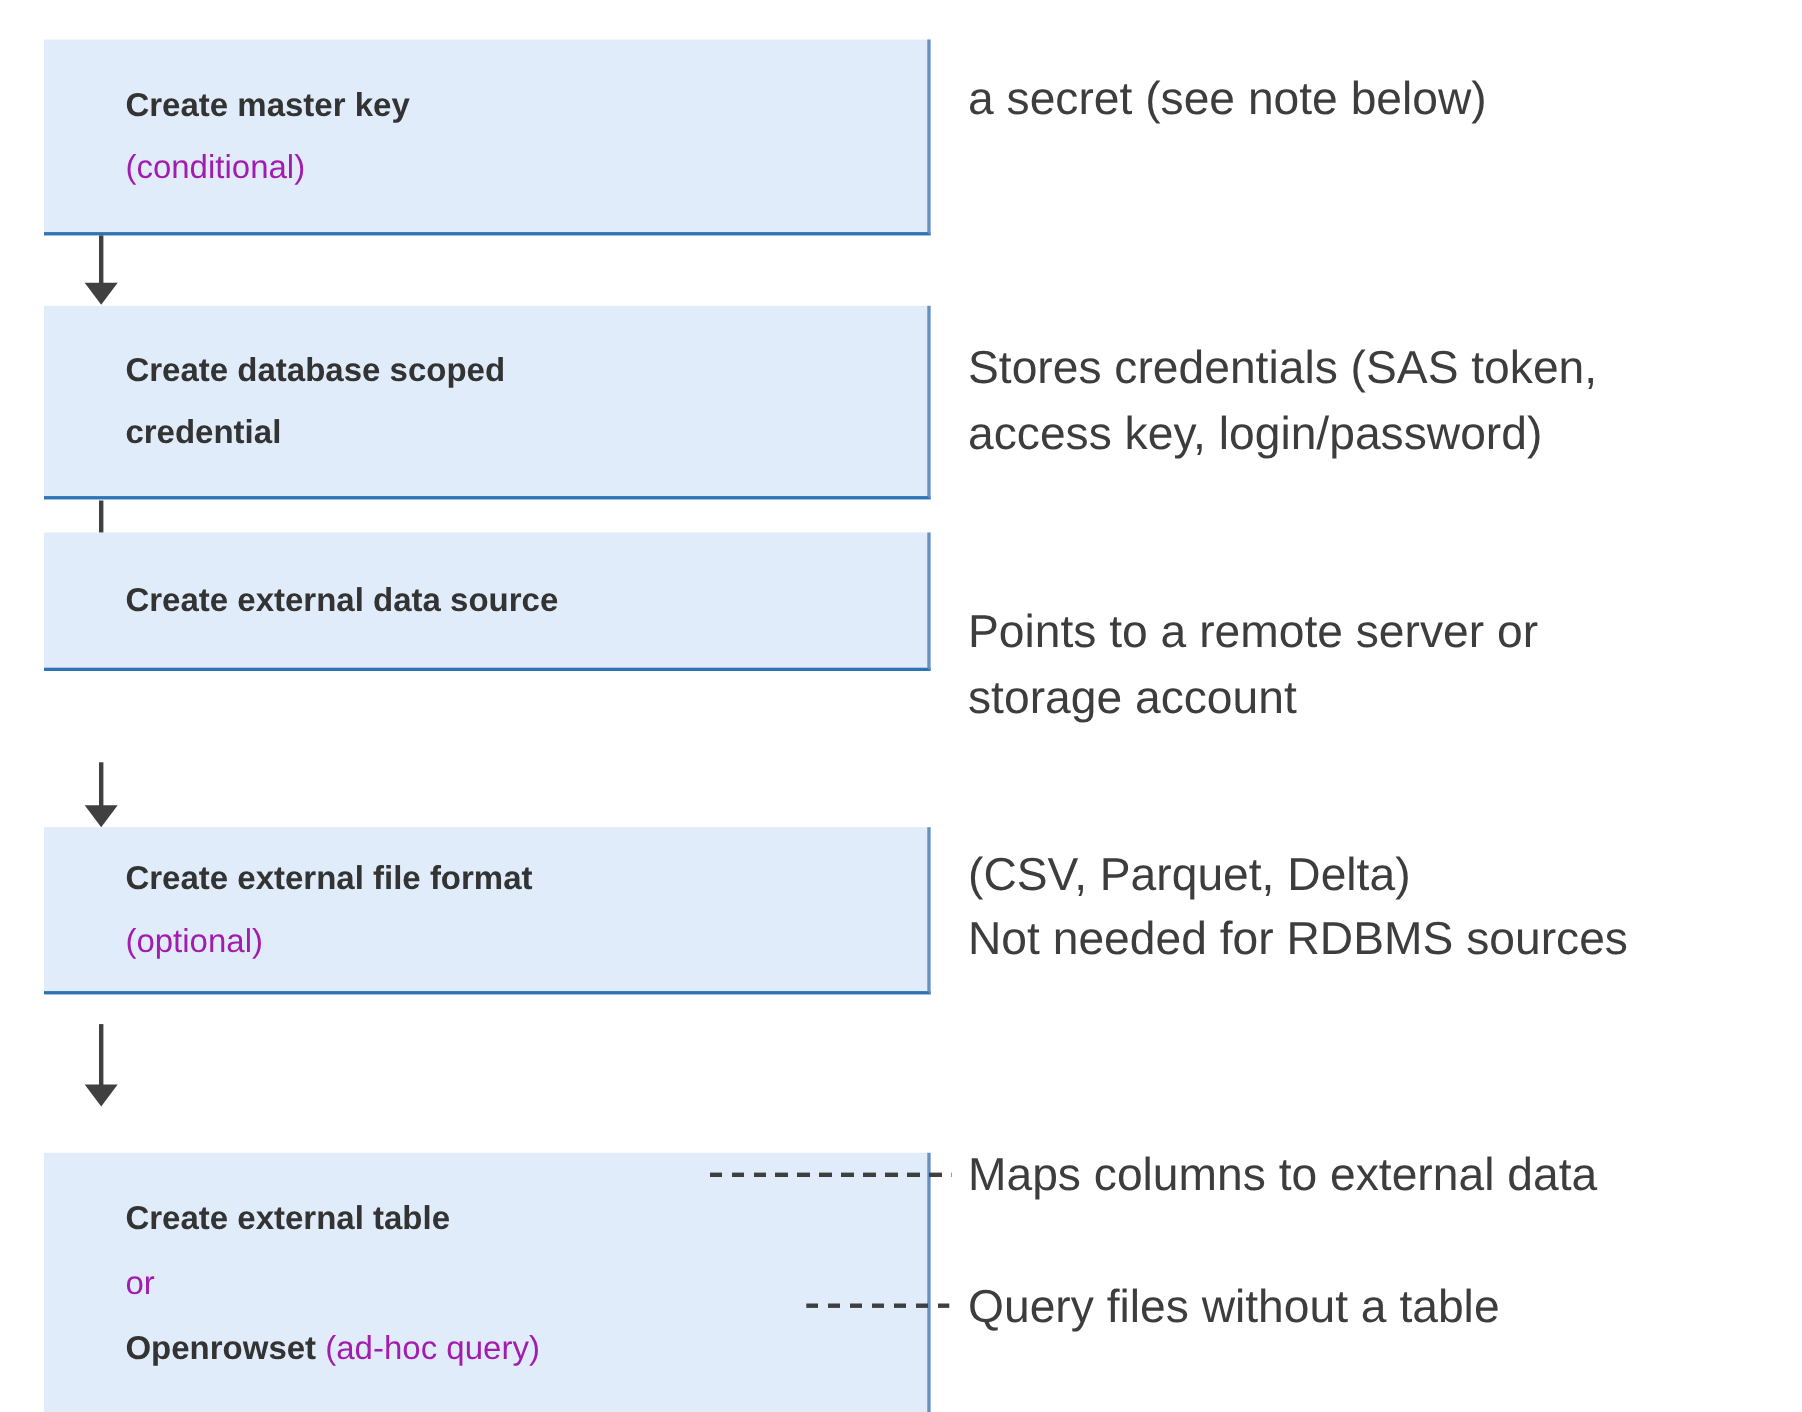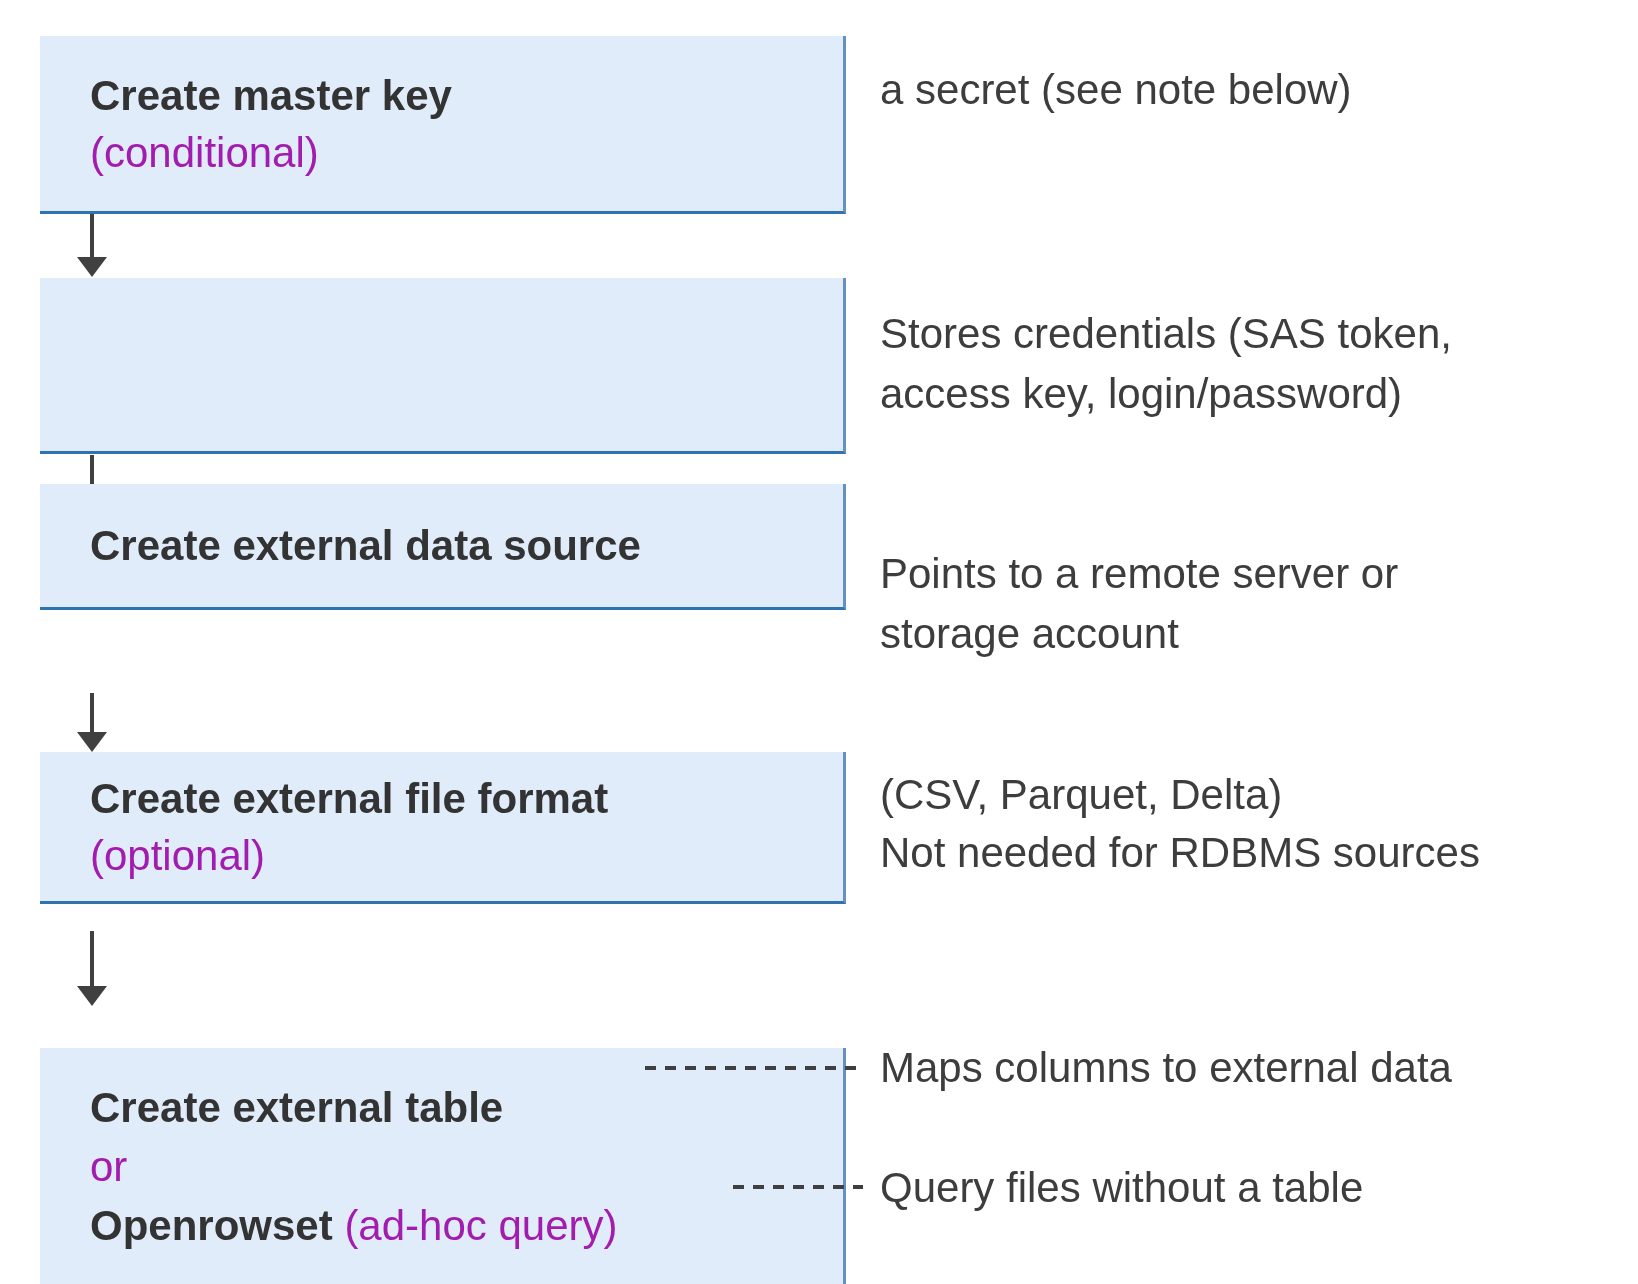--- a/index.html
+++ b/index.html
@@ -19,24 +19,25 @@
     width: 806px;
     background: #e1ecfa;
     border-right: 3px solid #6590c4;
     border-bottom: 3px solid #2e74b5;
     display: flex;
     flex-direction: column;
     justify-content: center;
     padding-left: 50px;
   }
   .box-line {
-    font-size: 42px;
+    font-size: 30px;
     line-height: 57px;
     color: #333333;
     white-space: nowrap;
+    margin-left: 24px;
   }
   .box-line-tall { line-height: 59px; }
   .bold { font-weight: bold; color: #333333; }
   .regular { font-weight: normal; color: #a21caf; }
   
   .arrow {
     position: absolute;
     left: 77px;
     width: 30px;
   }
@@ -83,20 +84,22 @@
     <div class="box-line bold">Create master key</div>
     <div class="box-line regular">(conditional)</div>
   </div>
 
   <div class="arrow" style="top:214px;height:63px">
     <div class="shaft"></div>
     <div class="head"></div>
   </div>
 
   <div class="flow-box" style="top:278px;height:176px">
+    <div class="box-line bold">Create database scoped</div>
+    <div class="box-line bold">credential</div>
   </div>
 
   <div class="arrow" style="top:455px;height:59px">
     <div class="shaft"></div>
     <div class="head"></div>
   </div>
 
   <div class="flow-box" style="top:484px;height:126px">
     <div class="box-line bold">Create external data source</div>
   </div>

